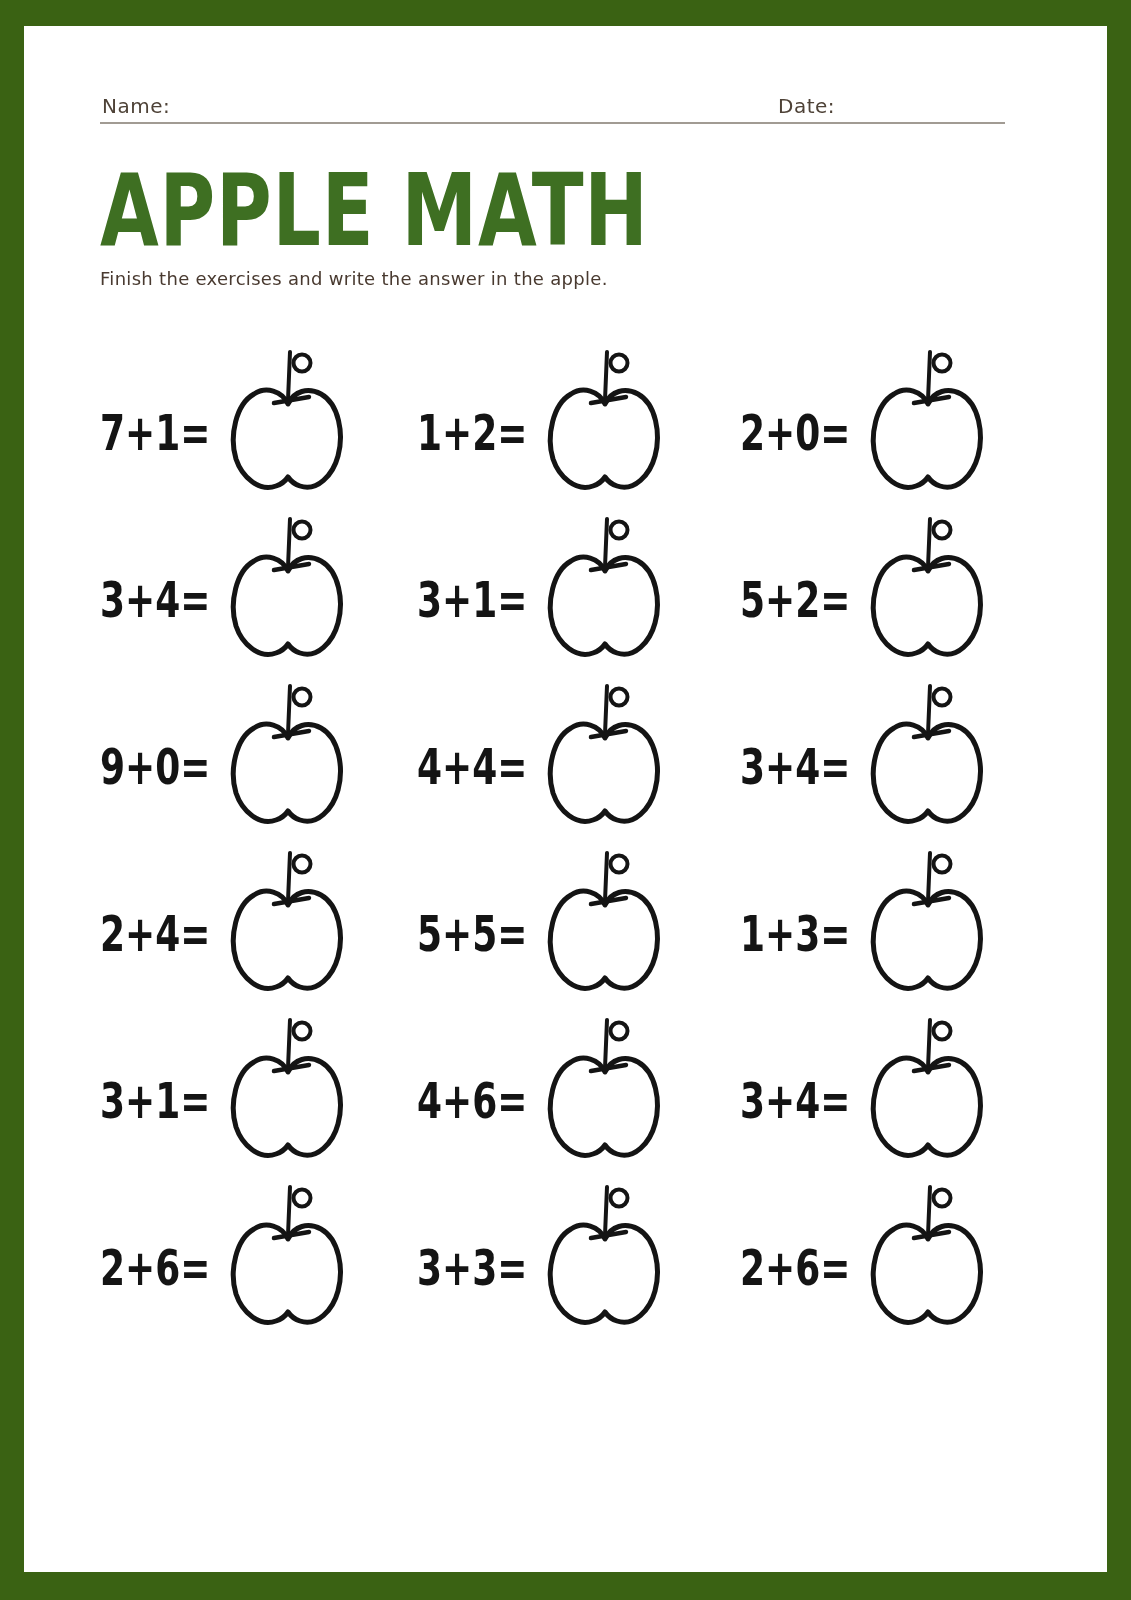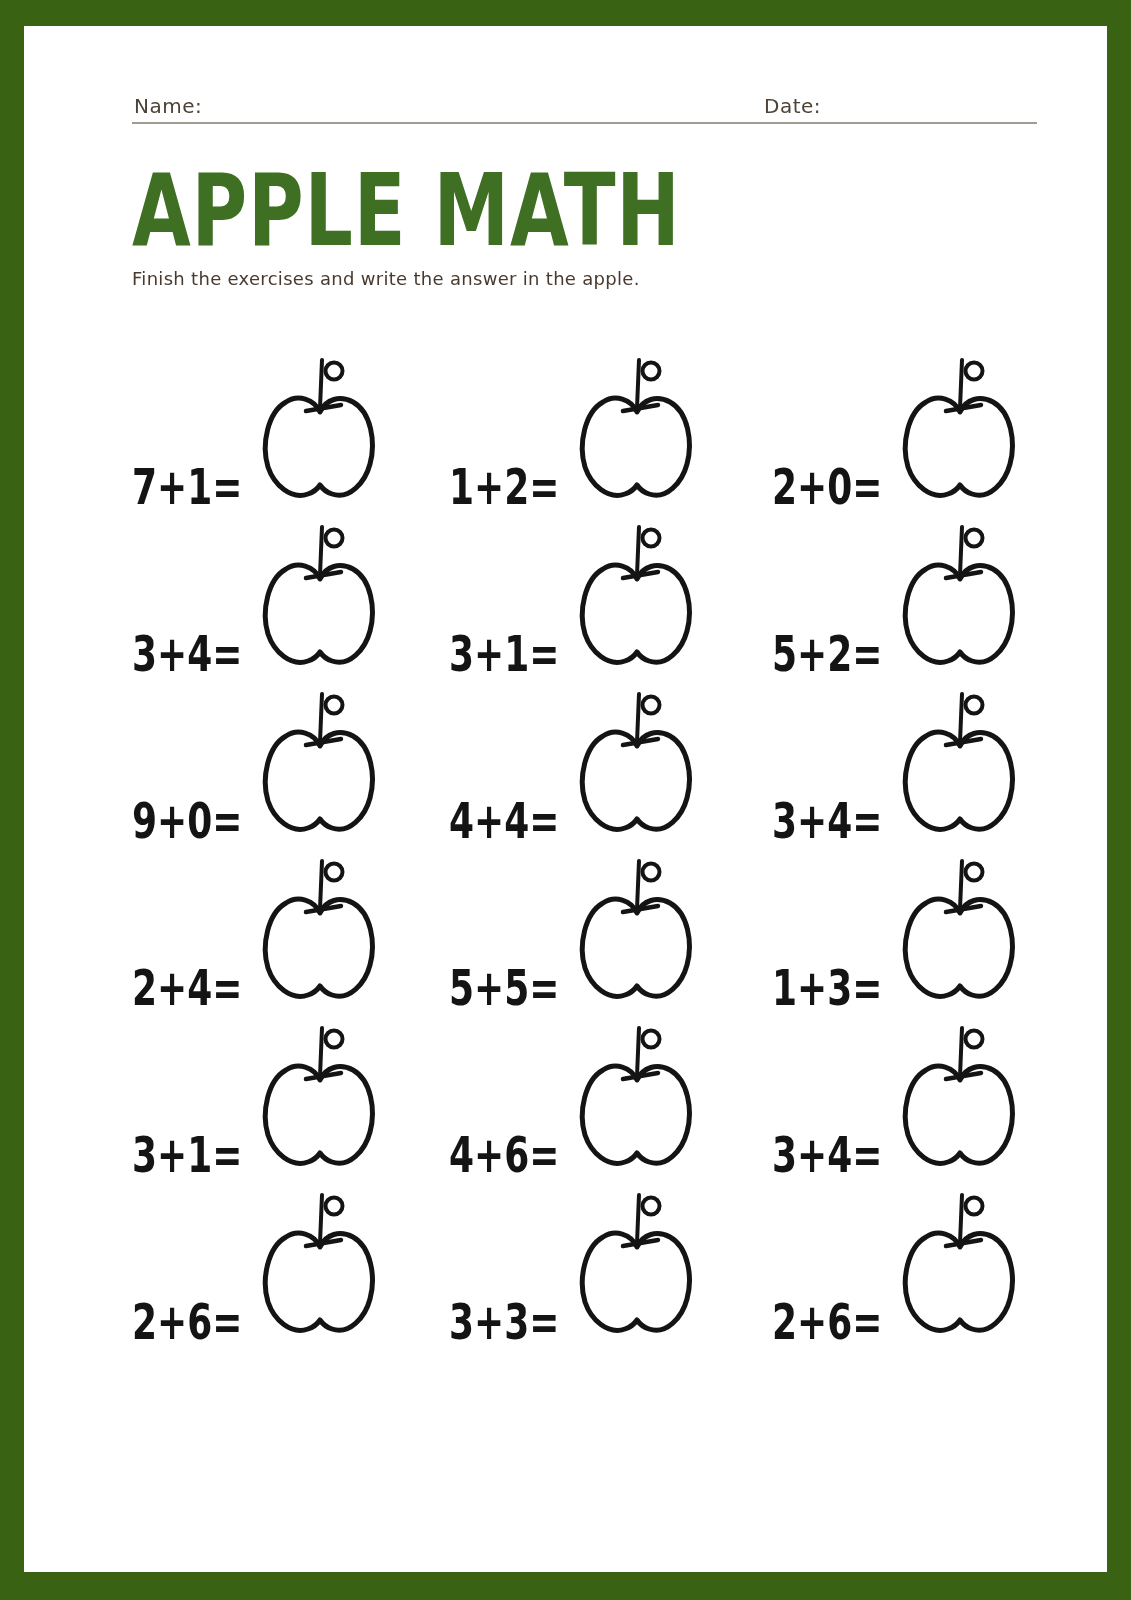--- a/index.html
+++ b/index.html
@@ -14,38 +14,38 @@
   html,body{width:1131px;height:1600px;}
   body{
     font-family:"DejaVu Sans", sans-serif;
     background:var(--border-green);
     position:relative;
   }
   .sheet{
     position:absolute;
     left:24px; top:26px; right:24px; bottom:28px;
     background:#ffffff;
-    padding-left:108px;
+    padding-left:76px;
     overflow:hidden;
   }
   
   .header-row{
     margin-top:68px;
     width:905px;
     position:relative;
     height:30px;
     border-bottom:2px solid var(--rule-gray);
   }
   .field-label{
     font-size:20px;
     color:var(--label-brown);
     letter-spacing:0.5px;
   }
   .name-label{position:absolute;left:2px;top:0;}
-  .date-label{position:absolute;left:632px;top:0;}
+  .date-label{position:absolute;left:678px;top:0;}
   
   .title{
     margin-top:44px;
     font-size:100px;
     line-height:86px;
     font-weight:800;
     color:var(--title-green);
     letter-spacing:1px;
     display:inline-block;
     transform:scaleX(0.76);
@@ -60,21 +60,21 @@
   }
   
   .grid{
     margin-top:48px;
     display:grid;
     grid-template-columns:317px 323px 320px;
     grid-auto-rows:167px;
   }
   .cell{
     display:flex;
-    align-items:flex-end;
+    align-items:center;
   }
   .plabel{
     width:125px;
     flex:none;
     font-size:50px;
     font-weight:bold;
     color:var(--ink);
     transform:translateY(12px) scaleX(0.72);
     transform-origin:left center;
     white-space:nowrap;

